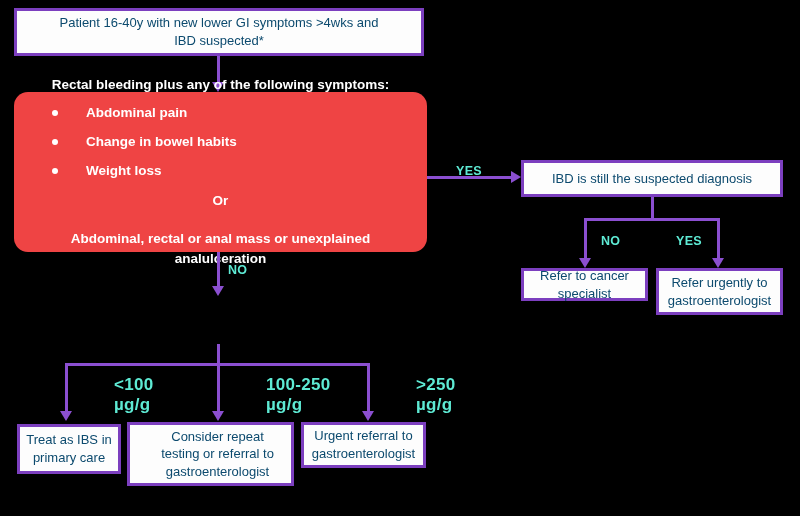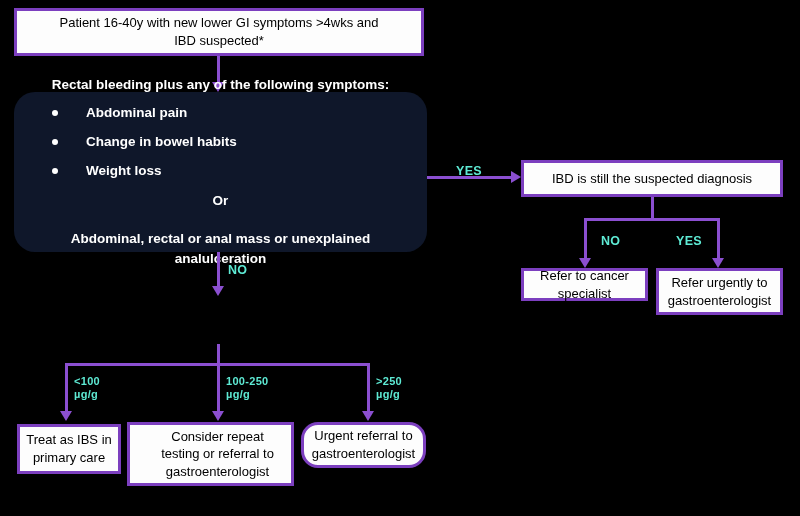--- a/index.html
+++ b/index.html
@@ -21,29 +21,29 @@
     position: absolute;
     box-sizing: border-box;
     display: flex;
     align-items: center;
     justify-content: center;
     text-align: center;
   }
   .node.white {
     background: #FDFDFD;
     border: 3px solid #7C3FBF;
-    color: #000000;
+    color: #0c4a6e;
     font-size: 13px;
     line-height: 1.35;
     padding: 4px 6px;
   }
   .node.purple {
-    background: #0f172a;
+    background: #ef4444;
     border: 0;
-    border-radius: 21px;
+    border-radius: 14px;
     color: #FFFFFF;
     font-weight: bold;
     font-size: 13.5px;
     line-height: 1.5;
     padding: 0 10px;
   }
 
   
   .sym-wrap {
     width: 100%;
@@ -113,21 +113,22 @@
   .edge-label {
     position: absolute;
     color: #5eead4;
     font-weight: bold;
     font-size: 12.5px;
     line-height: 1.15;
     letter-spacing: 0.3px;
     white-space: pre-line;
   }
   .edge-label.small {
-    font-size: 11px;
+    font-size: 17px;
+    margin-left: 40px;
   }
 </style>
 </head>
 <body>
 
 <div id="canvas">
 
   <div class="node white" style="left:14px; top:8px; width:410px; height:48px;">
     <div>
       <span>Patient 16-40y with new lower GI symptoms &gt;4wks and</span><br>
@@ -186,21 +187,21 @@
   </div>
 
   <div class="node white" style="left:127px; top:422px; width:167px; height:64px;padding-left:20px;">
     <div>
       <span>Consider repeat</span><br>
       <span>testing or referral to</span><br>
       <span>gastroenterologist</span>
     </div>
   </div>
 
-  <div class="node white" style="left:301px; top:422px; width:125px; height:46px;border-radius:17px;">
+  <div class="node white" style="left:301px; top:422px; width:125px; height:46px;">
     <div>
       <span>Urgent referral to</span><br>
       <span>gastroenterologist</span>
     </div>
   </div>
 
   <div class="node white" style="left:521px; top:160px; width:262px; height:37px;">
     <span>IBD is still the suspected diagnosis</span>
   </div>
 

